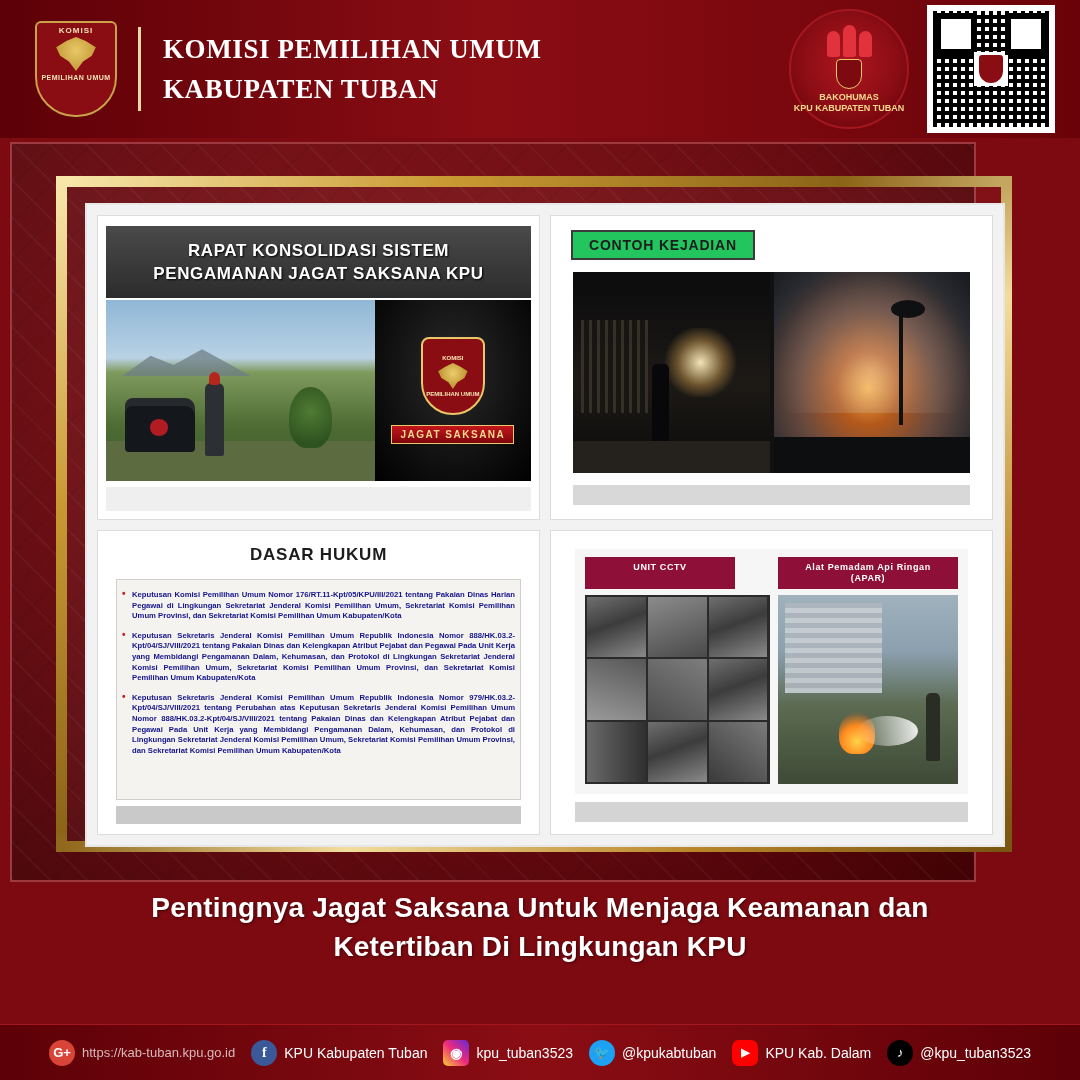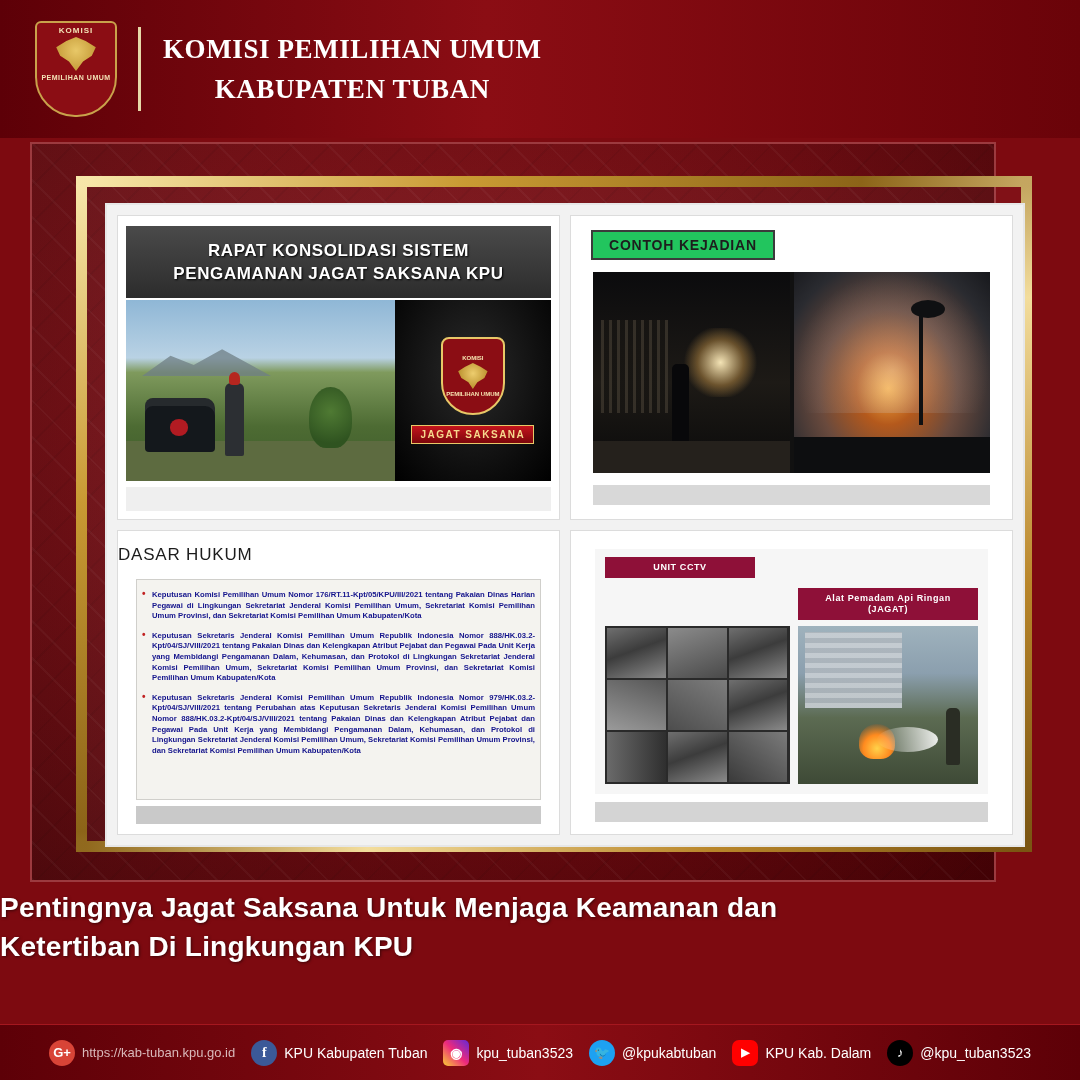--- a/index.html
+++ b/index.html
@@ -39,21 +39,21 @@
     background: radial-gradient(circle at 50% 40%, #e8c868 0%, #caa13f 60%, #9b7722 100%);
     clip-path: polygon(50% 0%, 72% 12%, 95% 30%, 86% 55%, 66% 72%, 50% 100%, 34% 72%, 14% 55%, 5% 30%, 28% 12%);
   }
   .crest .crest-bottom {
     font-size: 7px; color: #f3e2b6; letter-spacing: .5px; text-align: center;
     line-height: 9px; margin-top: 2px; font-weight: bold;
   }
   .divider-v {
     width: 3px; height: 84px; background: #e7d9a8; margin: 0 22px 0 16px;
   }
-  .title-block { color: #ffffff; text-align: center; }
+  .title-block { color: #ffffff; }
   .title-line {
     font-family: "Liberation Serif", serif;
     font-weight: bold; font-size: 27px; letter-spacing: .6px;
     line-height: 40px;
   }
   .topbar-right {
     margin-left: auto; display: flex; align-items: center; gap: 18px; margin-right: 25px;
   }
   .bako-badge {
     width: 120px; height: 120px; border-radius: 50%;
@@ -92,21 +92,21 @@
     position: absolute; left: 50%; top: 50%; transform: translate(-50%,-50%);
     width: 34px; height: 34px; background: #fff; border: 2px solid #fff;
     display: flex; align-items: center; justify-content: center;
   }
   .qr-center span {
     width: 24px; height: 28px; background: #8b0d14; border-radius: 3px 3px 12px 12px;
   }
 
   
   .stage {
-    position: absolute; left: 30px; top: 142px; width: 966px; height: 740px;
+    position: absolute; left: 10px; top: 142px; width: 966px; height: 740px;
     background:
       linear-gradient(135deg, rgba(255,255,255,.05) 0%, rgba(0,0,0,.15) 100%),
       radial-gradient(ellipse at 50% 40%, #8e1016 0%, #6d060c 60%, #4d0206 100%);
     border: 2px solid #9c3a3f;
   }
   .stage::before {
     content: ""; position: absolute; inset: 0;
     background-image:
       repeating-linear-gradient(45deg, rgba(255,255,255,.035) 0 2px, transparent 2px 26px),
       repeating-linear-gradient(-45deg, rgba(0,0,0,.05) 0 2px, transparent 2px 26px);
@@ -241,22 +241,22 @@
   }
   .s2-right .lamp {
     position: absolute; left: 60%; top: 14%; width: 34px; height: 18px;
     background: #0f1012; border-radius: 50%;
   }
   .s2-right .ground { position: absolute; left: 0; bottom: 0; width: 100%; height: 18%; background: #0d0e10; }
   .s2-foot { position: absolute; left: 22px; right: 22px; bottom: 14px; height: 20px; background: #d8d8d8; }
 
   
   .s3-title {
-    position: absolute; left: 0; right: 0; top: 14px; text-align: left;
-    font-size: 17px; font-weight: normal; color: #1c1c1c; letter-spacing: .8px;
+    position: absolute; left: 0; right: 0; top: 14px; text-align: center;
+    font-size: 17px; font-weight: bold; color: #1c1c1c; letter-spacing: .8px;
   }
   .s3-box {
     position: absolute; left: 18px; right: 18px; top: 48px; bottom: 34px;
     background: #f4f3ef; border: 1px solid #d0cfcb; padding: 10px 5px;
   }
   .s3-box ul { list-style: none; }
   .s3-box li {
     position: relative; padding-left: 10px; margin-bottom: 9px;
     font-size: 7.7px; line-height: 10.6px; color: #14148c; text-align: justify;
     font-weight: bold;
@@ -264,21 +264,21 @@
   .s3-box li::before {
     content: "•"; position: absolute; left: 0; top: -1px; color: #c02020; font-size: 10px;
   }
   .s3-foot { position: absolute; left: 18px; right: 18px; bottom: 10px; height: 18px; background: #c9c9c9; }
 
   
   .s4-wrap {
     position: absolute; left: 24px; right: 24px; top: 18px; bottom: 40px;
     background: #f6f6f6; display: flex; flex-direction: column;
   }
-  .s4-heads { display: flex; gap: 10px; padding: 8px 10px 6px; flex-direction: column; }
+  .s4-heads { display: flex; gap: 10px; padding: 8px 10px 6px; }
   .s4-chip {
     color: #fff; font-size: 9px; font-weight: bold; letter-spacing: .6px;
     background: #8e1038; padding: 5px 10px; text-align: center; line-height: 11px;
   }
   .s4-chip.one { width: 150px; }
   .s4-chip.two { margin-left: auto; width: 180px; }
   .s4-panes { flex: 1; display: flex; gap: 8px; padding: 0 10px 10px; }
   .cctv {
     flex: 1; display: grid; grid-template-columns: repeat(3, 1fr); grid-template-rows: repeat(3, 1fr);
     gap: 2px; background: #2a2a2a; padding: 2px;
@@ -313,21 +313,21 @@
     border-radius: 50%;
   }
   .apar .man {
     position: absolute; right: 10%; bottom: 12%; width: 8%; height: 36%;
     background: #2a2d24; border-radius: 5px 5px 2px 2px;
   }
   .s4-foot { position: absolute; left: 24px; right: 24px; bottom: 12px; height: 20px; background: #d4d4d4; }
 
   
   .caption {
-    position: absolute; left: 0; top: 888px; width: 1080px; text-align: left; color: #ffffff;
+    position: absolute; left: 0; top: 888px; width: 1080px; text-align: center; color: #ffffff;
   }
   .caption .l {
     font-size: 28px; font-weight: bold; line-height: 39px; letter-spacing: .2px;
     text-shadow: 1px 1px 3px rgba(0,0,0,.5);
   }
 
   
   .footer {
     position: absolute; left: 0; bottom: 0; width: 1080px; height: 56px;
     background: linear-gradient(90deg, #5d0007 0%, #8b0d14 50%, #5d0007 100%);
@@ -355,20 +355,39 @@
     <div class="crest">
       <div class="crest-top">KOMISI</div>
       <div class="bird"></div>
       <div class="crest-bottom">PEMILIHAN UMUM</div>
     </div>
   </div>
   <div class="divider-v"></div>
   <div class="title-block">
     <div class="title-line">KOMISI PEMILIHAN UMUM</div>
     <div class="title-line">KABUPATEN TUBAN</div>
+  </div>
+  <div class="topbar-right">
+    <div class="bako-badge">
+      <div class="bako-fig">
+          <i></i>
+          <i></i>
+          <i></i>
+        </div>
+      <div class="bako-crest"></div>
+      <div class="bako-text">BAKOHUMAS</div>
+      <div class="bako-text">KPU KABUPATEN TUBAN</div>
+    </div>
+    <div class="qr">
+      <div class="qr-inner">
+        <div class="qr-center">
+            <span></span>
+          </div>
+      </div>
+    </div>
   </div>
 </div>
 
 <div class="stage">
   <div class="gold-frame">
     <div class="inner-white">
 
       <div class="slide">
         <div class="s1-head">
           <div>RAPAT KONSOLIDASI SISTEM</div>
@@ -424,21 +443,21 @@
         </div>
         <div class="s3-foot"></div>
       </div>
 
       <div class="slide">
         <div class="s4-wrap">
           <div class="s4-heads">
             <div class="s4-chip one">UNIT CCTV</div>
             <div class="s4-chip two">
               <div>Alat Pemadam Api Ringan</div>
-              <div>(JAGAT)</div>
+              <div>(APAR)</div>
             </div>
           </div>
           <div class="s4-panes">
             <div class="cctv">
               <i></i>
               <i></i>
               <i></i>
               <i></i>
               <i></i>
               <i></i>

